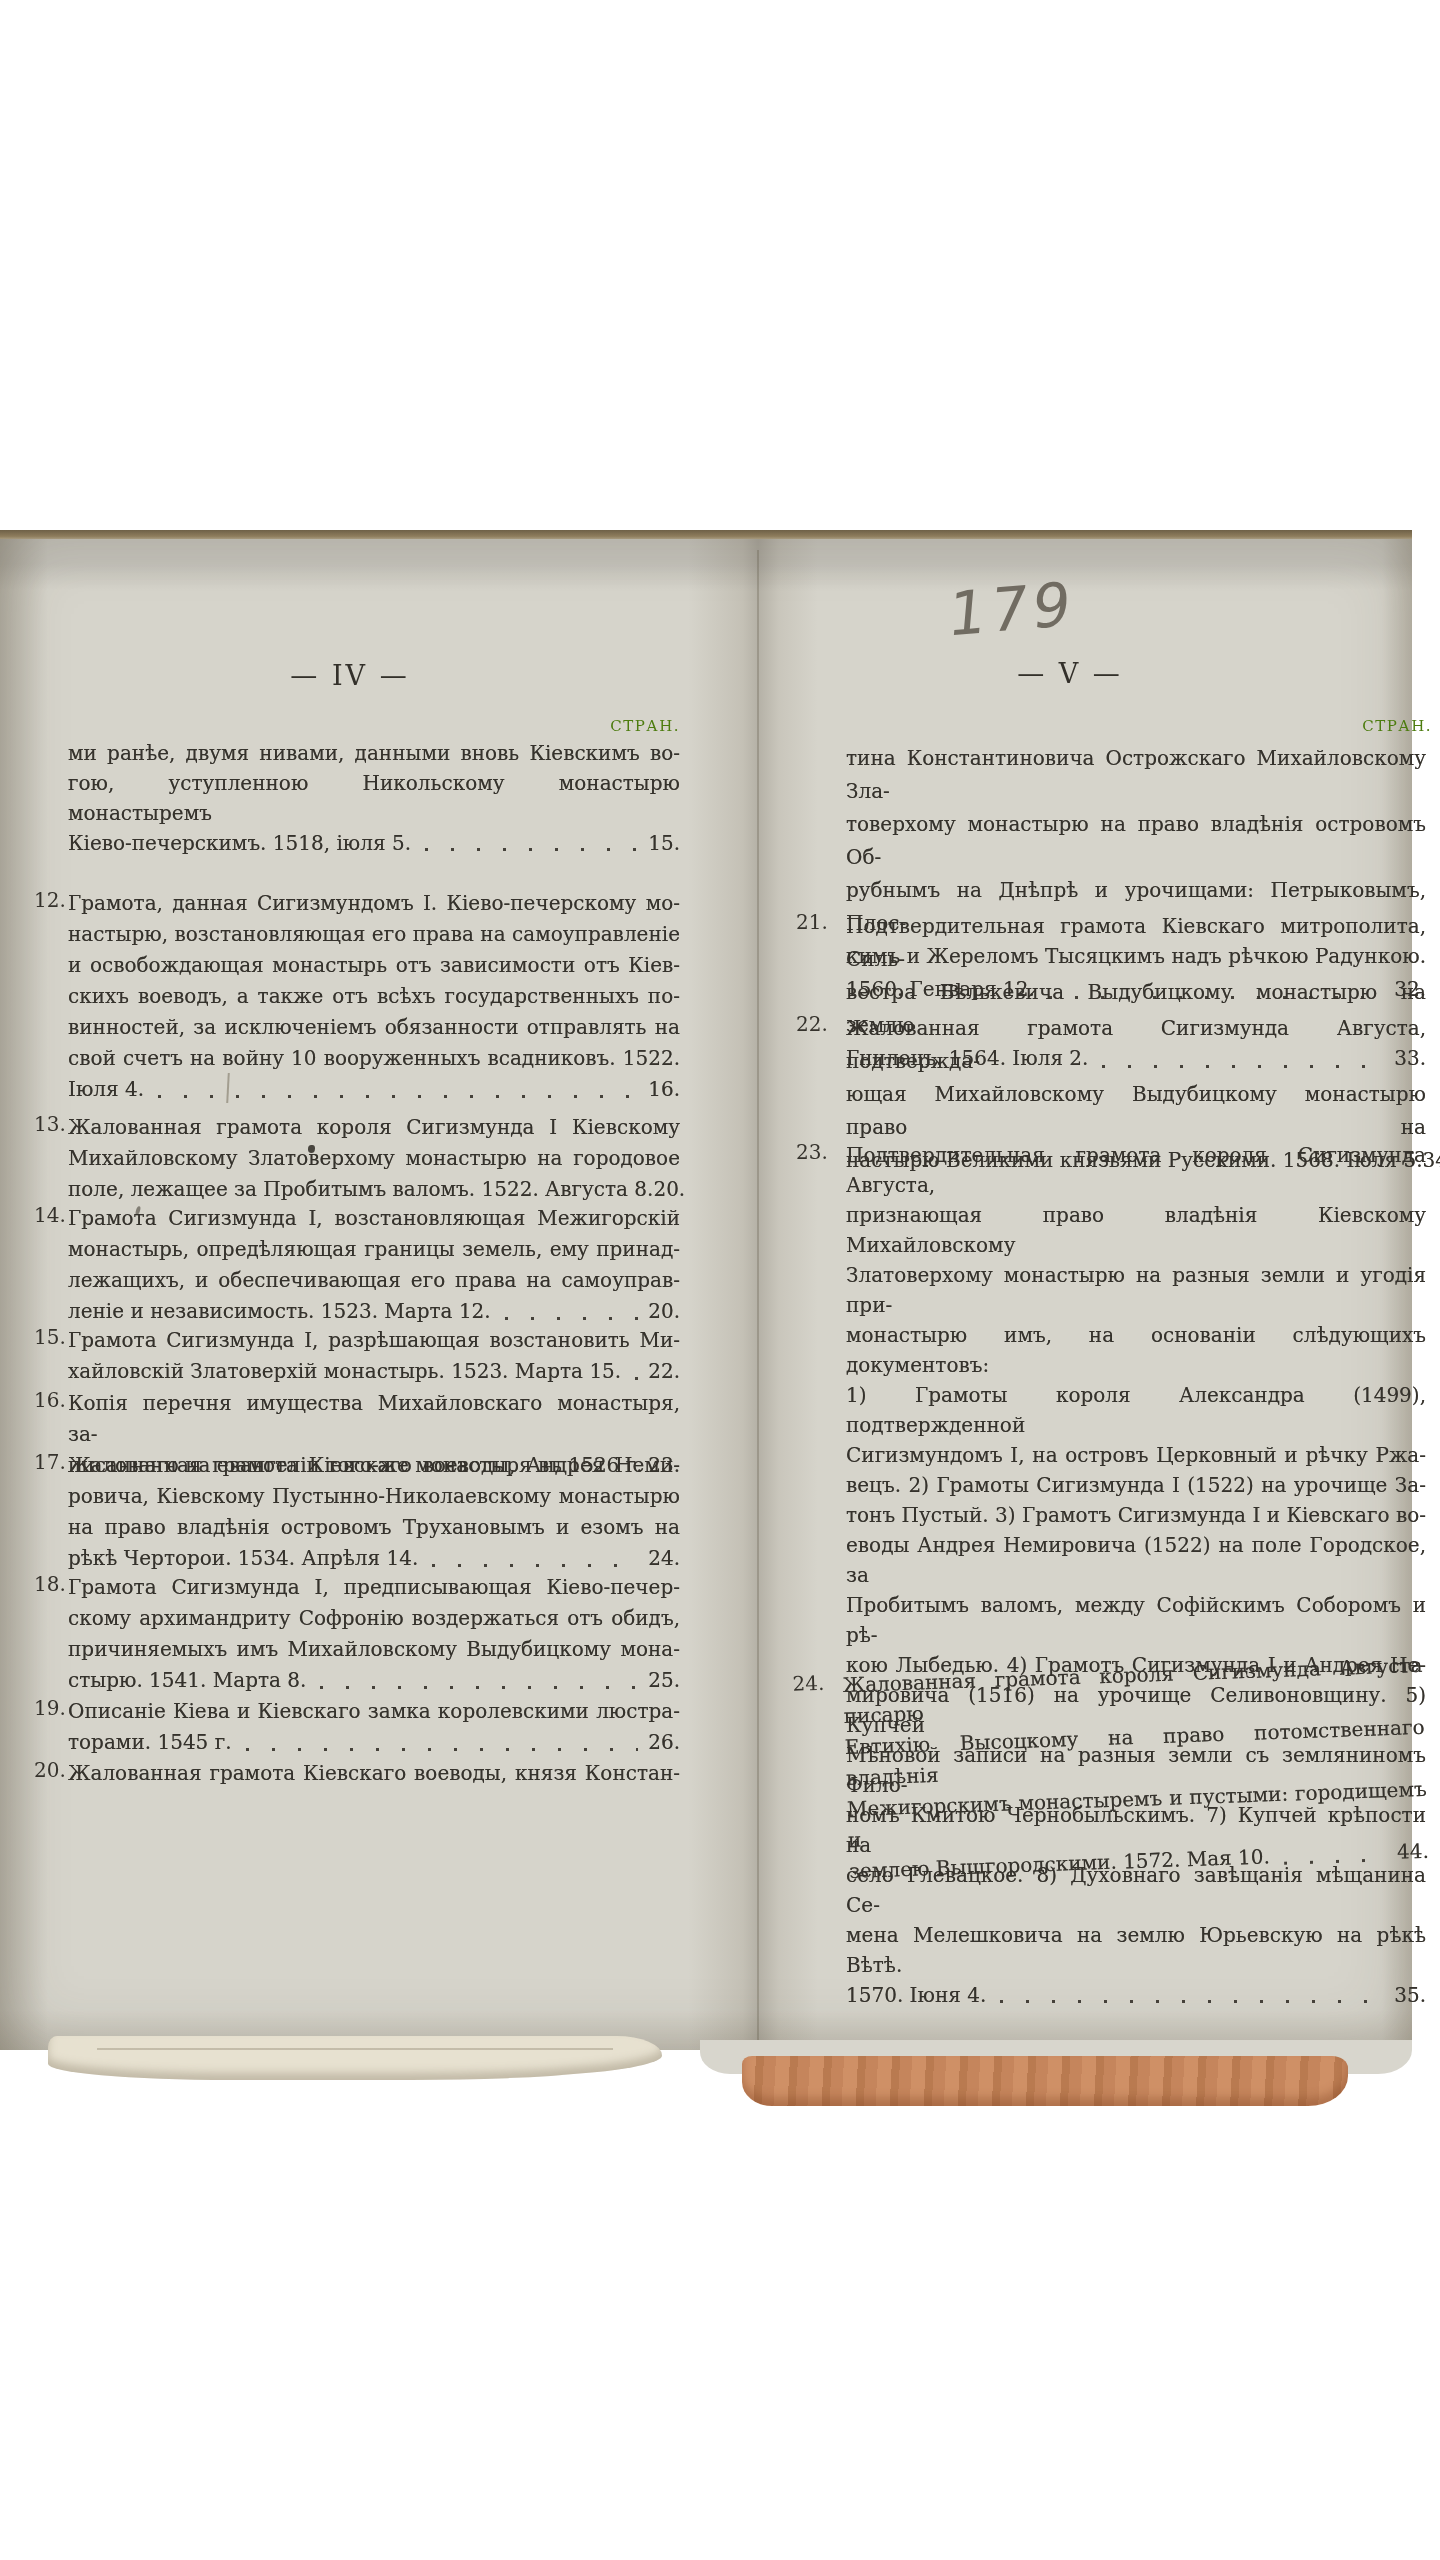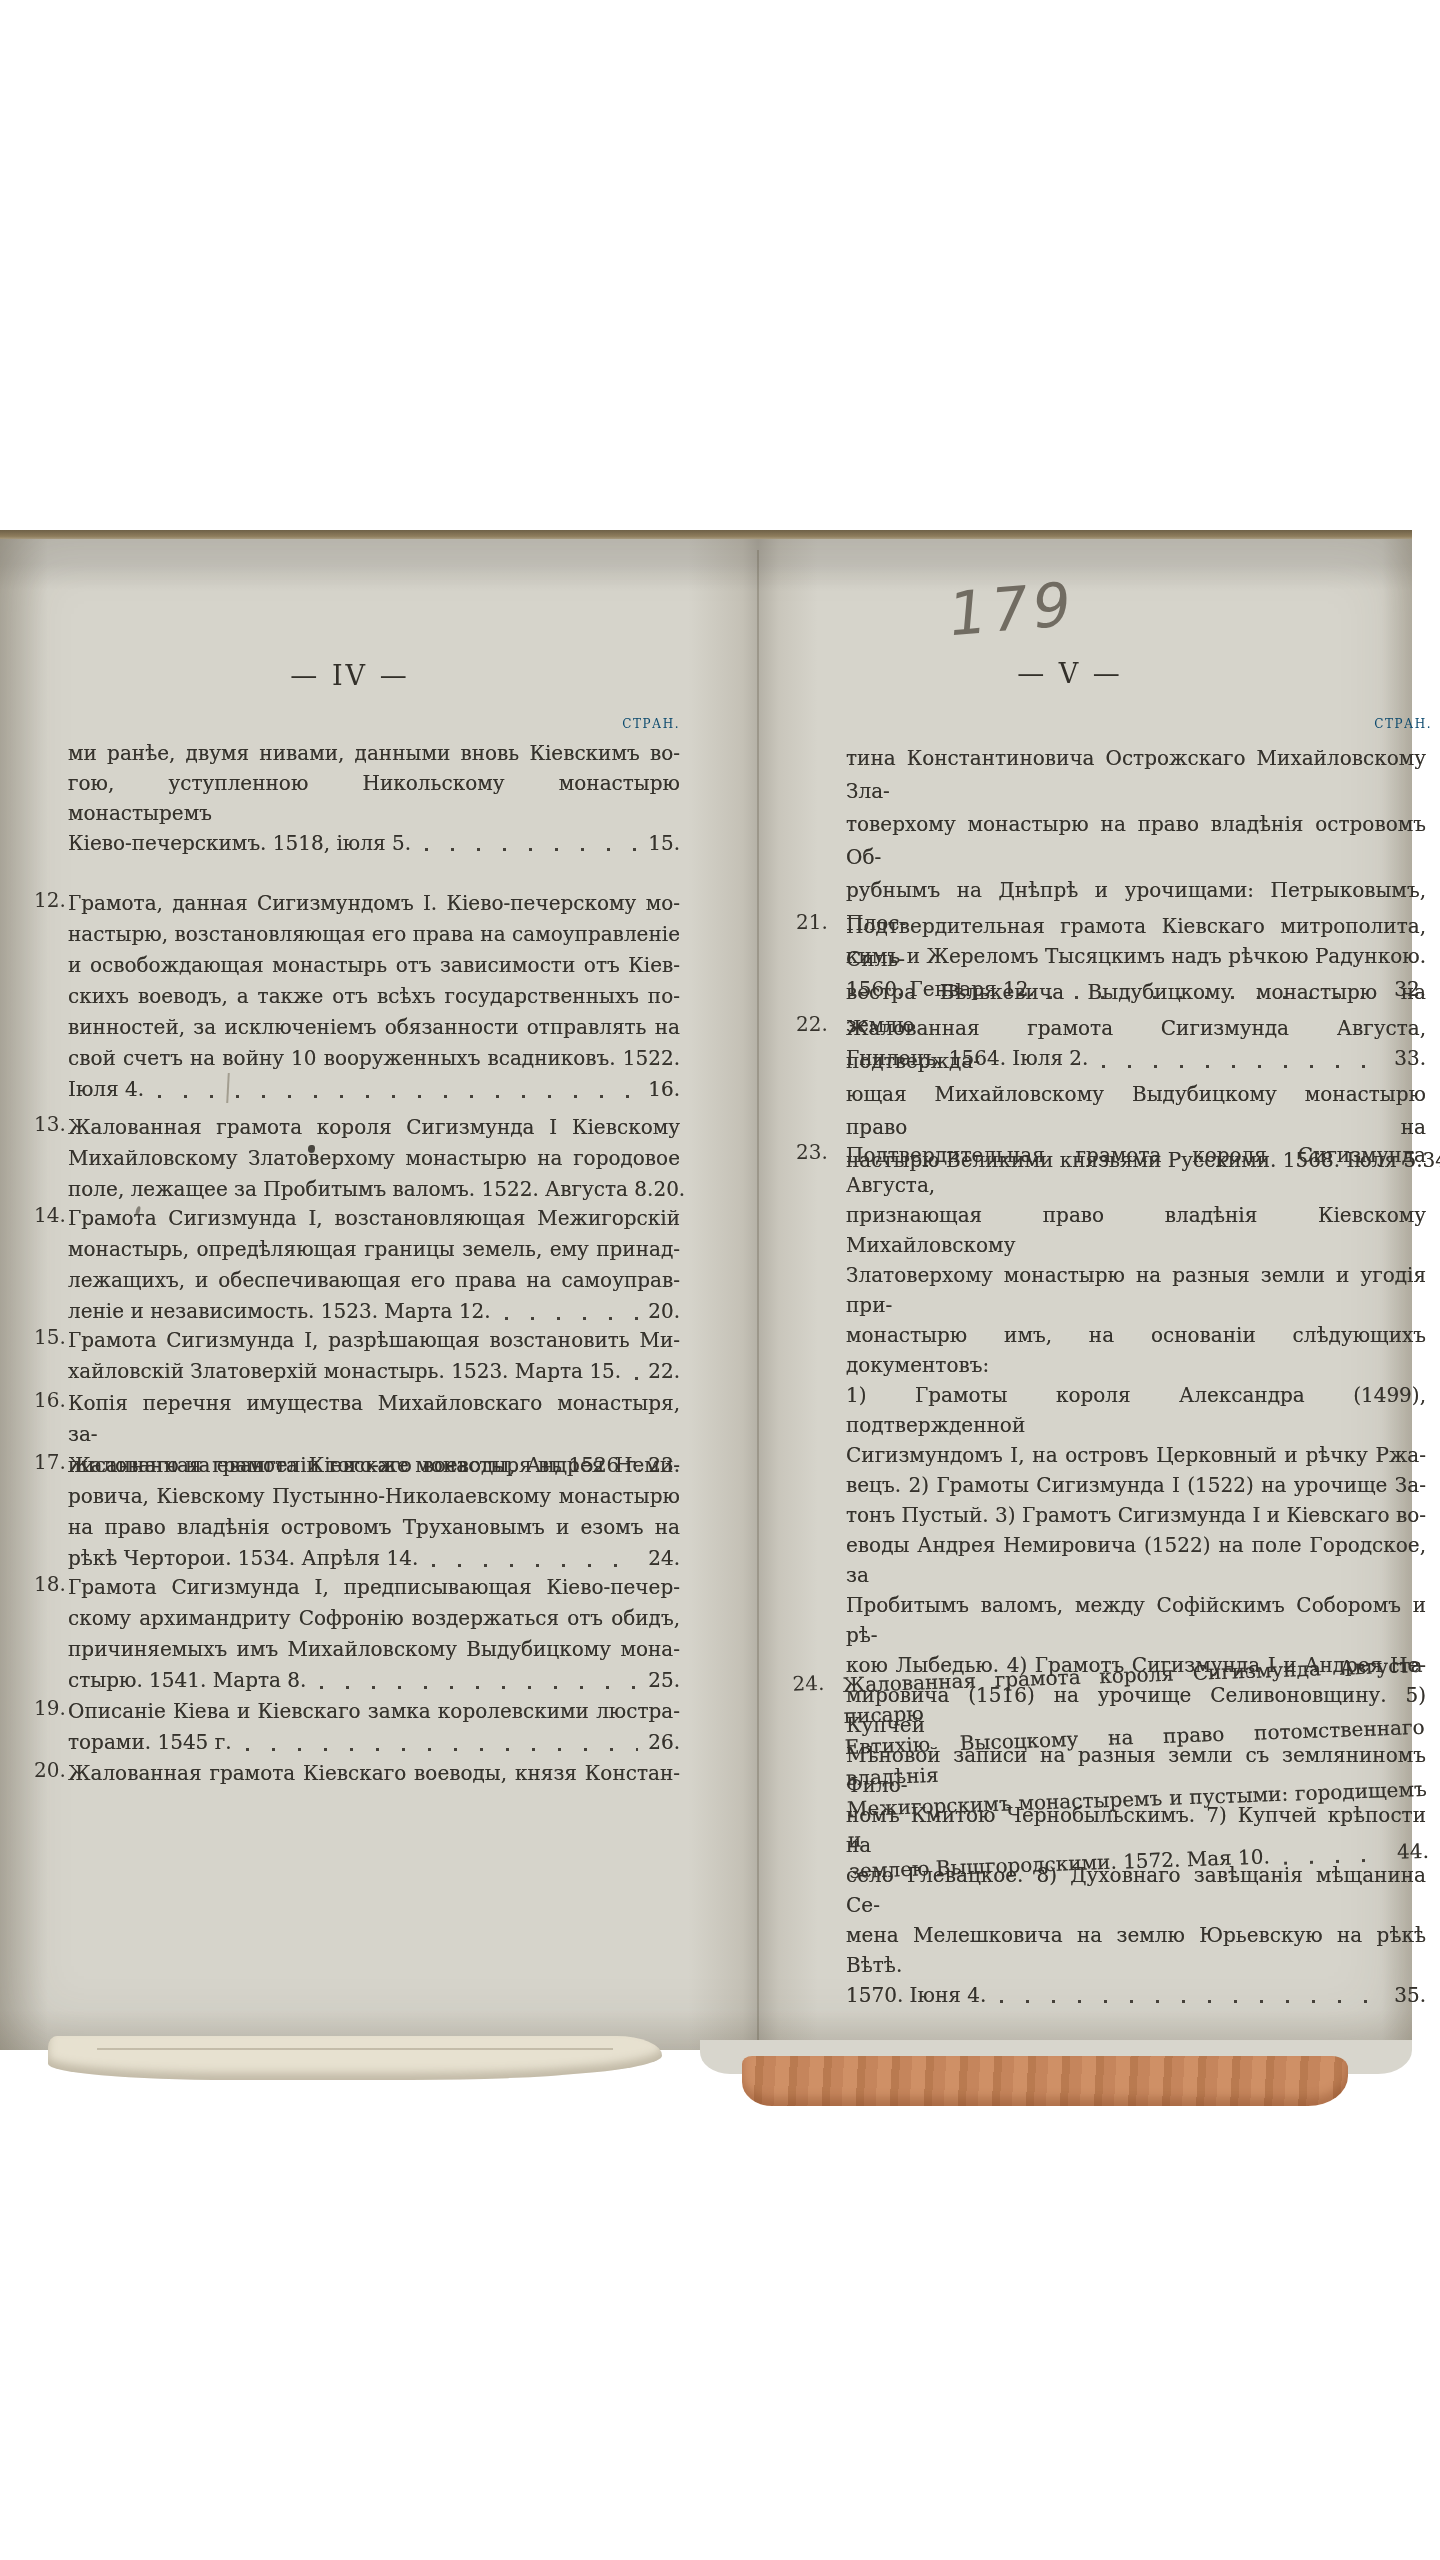--- a/index.html
+++ b/index.html
@@ -27,21 +27,21 @@
   .left-deckle{position:absolute;left:48px;top:2036px;width:614px;height:44px;background:#e7e1d0;
          border-radius:2% 10% 55% 40% / 35% 60% 75% 50%;
          box-shadow:inset 0 -7px 8px rgba(125,115,92,.35);}
   .left-deckle::after{content:"";position:absolute;left:8%;top:28%;width:84%;height:5px;
          background:repeating-linear-gradient(180deg,rgba(130,120,98,.35) 0 1.6px,rgba(0,0,0,0) 1.6px 5px);}
   .crease{position:absolute;left:227px;top:543px;width:2px;height:30px;background:rgba(100,90,70,.45);transform:rotate(3deg);}
   .speck{position:absolute;left:308px;top:615px;width:7px;height:8px;border-radius:50% 40% 55% 50%;background:#2f2b26;opacity:.85;}
   .speck2{position:absolute;left:136px;top:676px;width:4px;height:9px;border-radius:50%;background:#4a443b;opacity:.6;transform:rotate(18deg);}
 
   .pg-header{position:absolute;font-size:27px;letter-spacing:3px;color:#33302a;text-align:center;white-space:nowrap;}
-  .stran{position:absolute;width:200px;text-align:right;font-size:12px;letter-spacing:1.5px;color:#0c4a6e;}
+  .stran{position:absolute;width:200px;text-align:right;font-size:15px;letter-spacing:1.5px;color:#4d7c0f;}
   .handwritten{position:absolute;left:948px;top:574px;font-family:"DejaVu Sans",sans-serif;
          font-size:60px;color:#5c564c;opacity:.82;transform:rotate(-5deg) skewX(-10deg);letter-spacing:4px;}
 
   .toc-item{position:absolute;font-size:20px;}
   .toc-num{position:absolute;left:6px;top:0;width:48px;white-space:nowrap;}
   .toc-lines{overflow:visible;}
   .tl{text-align:justify;text-align-last:justify;text-justify:inter-word;white-space:normal;
       text-shadow:0 0 .5px rgba(50,46,40,.55);}
   .tl.lastline{display:flex;align-items:baseline;text-align:left;text-align-last:auto;}
   .lastline .txt{white-space:nowrap;}

